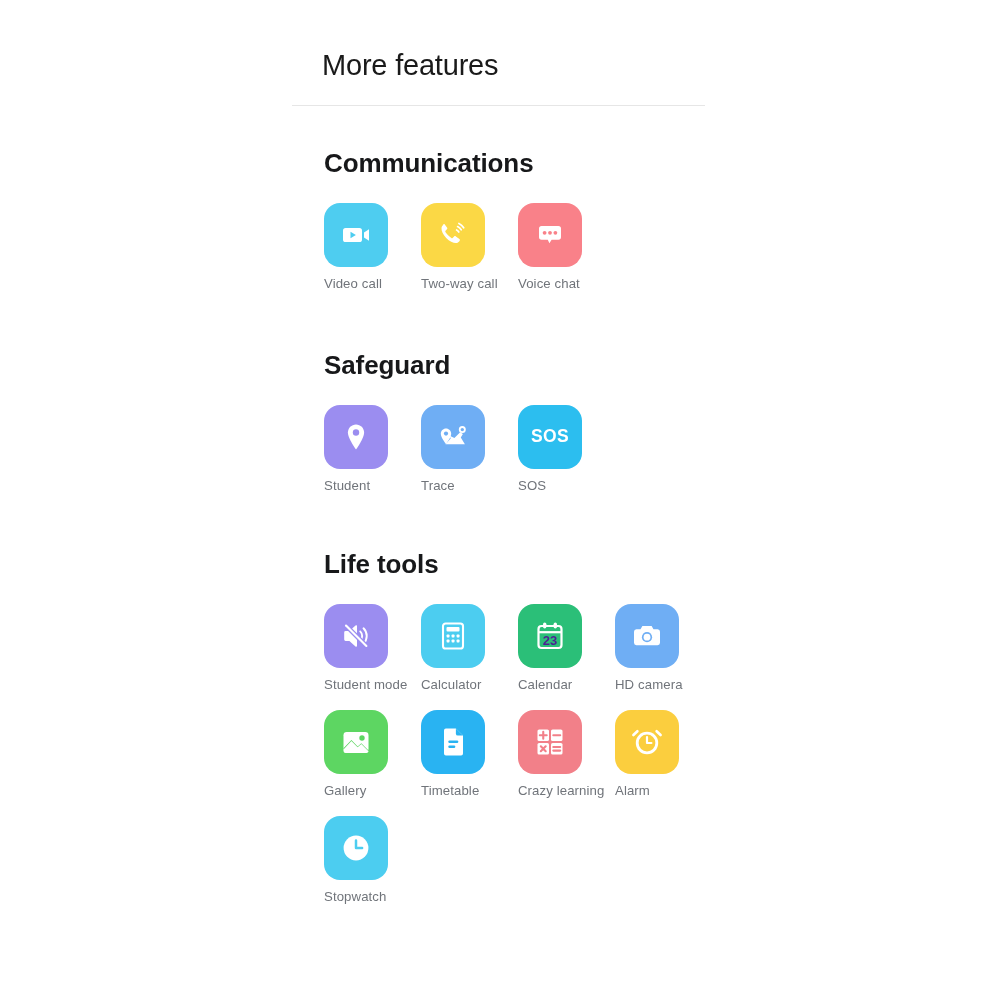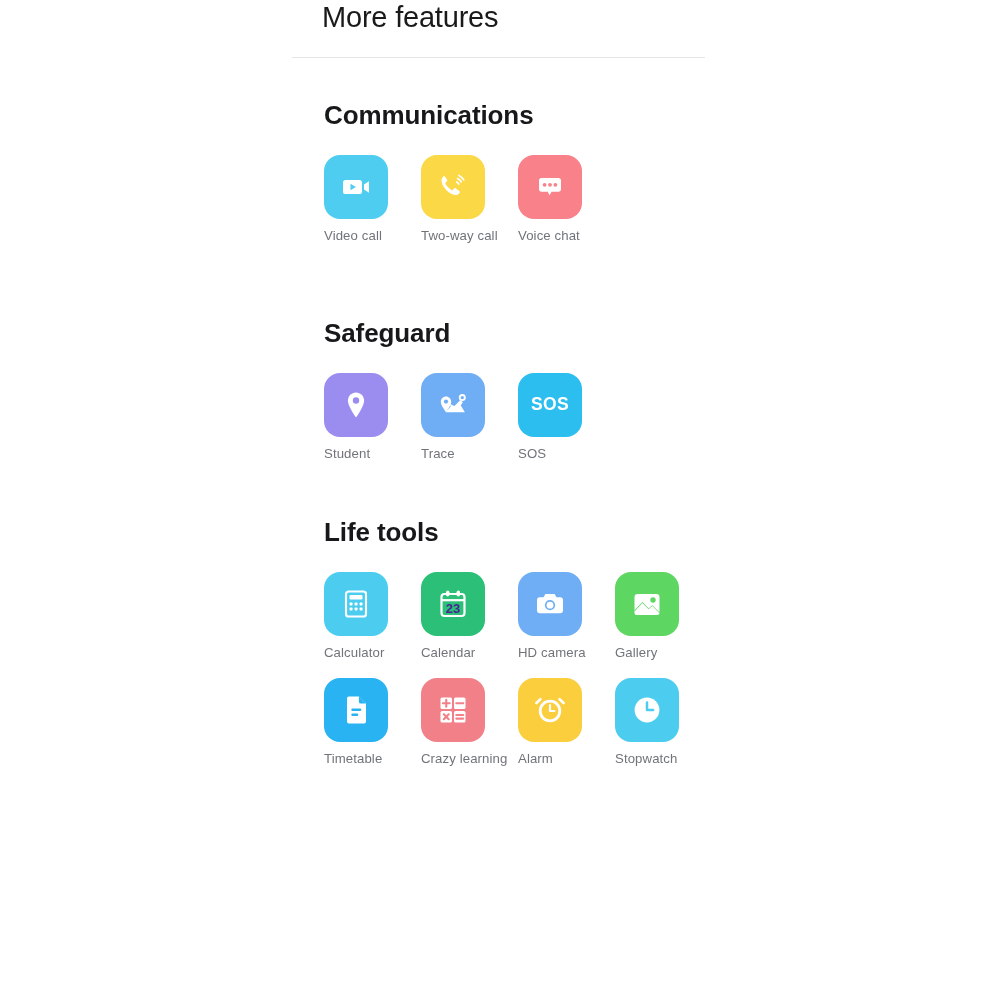--- a/index.html
+++ b/index.html
@@ -24,34 +24,35 @@
     position: absolute;
     left: 292px;
     top: 0;
     width: 416px;
   }
   .page-title {
     font-size: 29px;
     font-weight: 400;
     color: #1a1a1a;
     letter-spacing: -0.2px;
+    padding-top: 48px;
     padding-left: 30px;
     line-height: 1.2;
   }
   .title-divider {
     margin-top: 22px;
     height: 1px;
     background: #e6e6e6;
     width: 413px;
   }
   .section {
     padding-left: 32px;
   }
   .section-communications { margin-top: 42px; }
-  .section-safeguard { margin-top: 74px; }
+  .section-safeguard { margin-top: 58px; }
   .section-lifetools { margin-top: 56px; }
 
   .section-title {
     font-size: 26px;
     font-weight: 700;
     color: #17181a;
     letter-spacing: -0.1px;
     margin-bottom: 24px;
   }
   .grid {
@@ -197,20 +198,33 @@
           <div class="tile-label">SOS</div>
         </div>
 
       </div>
     </div>
 
     <div class="section section-lifetools">
       <div class="section-title">Life tools</div>
       <div class="grid">
 
+        <div class="tile-cell">
+          <div class="tile" style="background:#9B8DF0">
+            <span>
+              <svg width="34" height="34" viewBox="0 0 34 34" fill="none">
+                <path d="M16.5 6.5 10.4 12H6.6a1.4 1.4 0 0 0-1.4 1.4v7.2A1.4 1.4 0 0 0 6.6 22h3.8l6.1 5.5a.9.9 0 0 0 1.5-.7V7.2a.9.9 0 0 0-1.5-.7z" fill="#fff"></path>
+                <path d="M21.2 12.4a6.4 6.4 0 0 1 0 9.2M24.5 9.3a10.8 10.8 0 0 1 0 15.4" stroke="#fff" stroke-width="1.9" stroke-linecap="round" fill="none"></path>
+                <path d="M6 5.6 28.4 28" stroke="#9B8DF0" stroke-width="4.6" stroke-linecap="round"></path>
+                <path d="M7 6.6 27.4 27" stroke="#fff" stroke-width="2.1" stroke-linecap="round"></path>
+              </svg>
+            </span>
+          </div>
+          <div class="tile-label">Student mode</div>
+        </div>
 
         <div class="tile-cell">
           <div class="tile" style="background:#4CCDF0">
             <span>
               <svg width="32" height="32" viewBox="0 0 32 32" fill="none">
                 <rect x="6" y="3.5" width="20" height="25" rx="2.6" stroke="#fff" stroke-width="2.1" fill="none"></rect>
                 <rect x="9.5" y="7" width="13" height="4.6" rx="1" fill="#fff"></rect>
                 <rect x="9.6" y="14.6" width="2.9" height="2.9" rx="0.7" fill="#fff"></rect>
                 <rect x="14.6" y="14.6" width="2.9" height="2.9" rx="0.7" fill="#fff"></rect>
                 <rect x="19.6" y="14.6" width="2.9" height="2.9" rx="0.7" fill="#fff"></rect>

